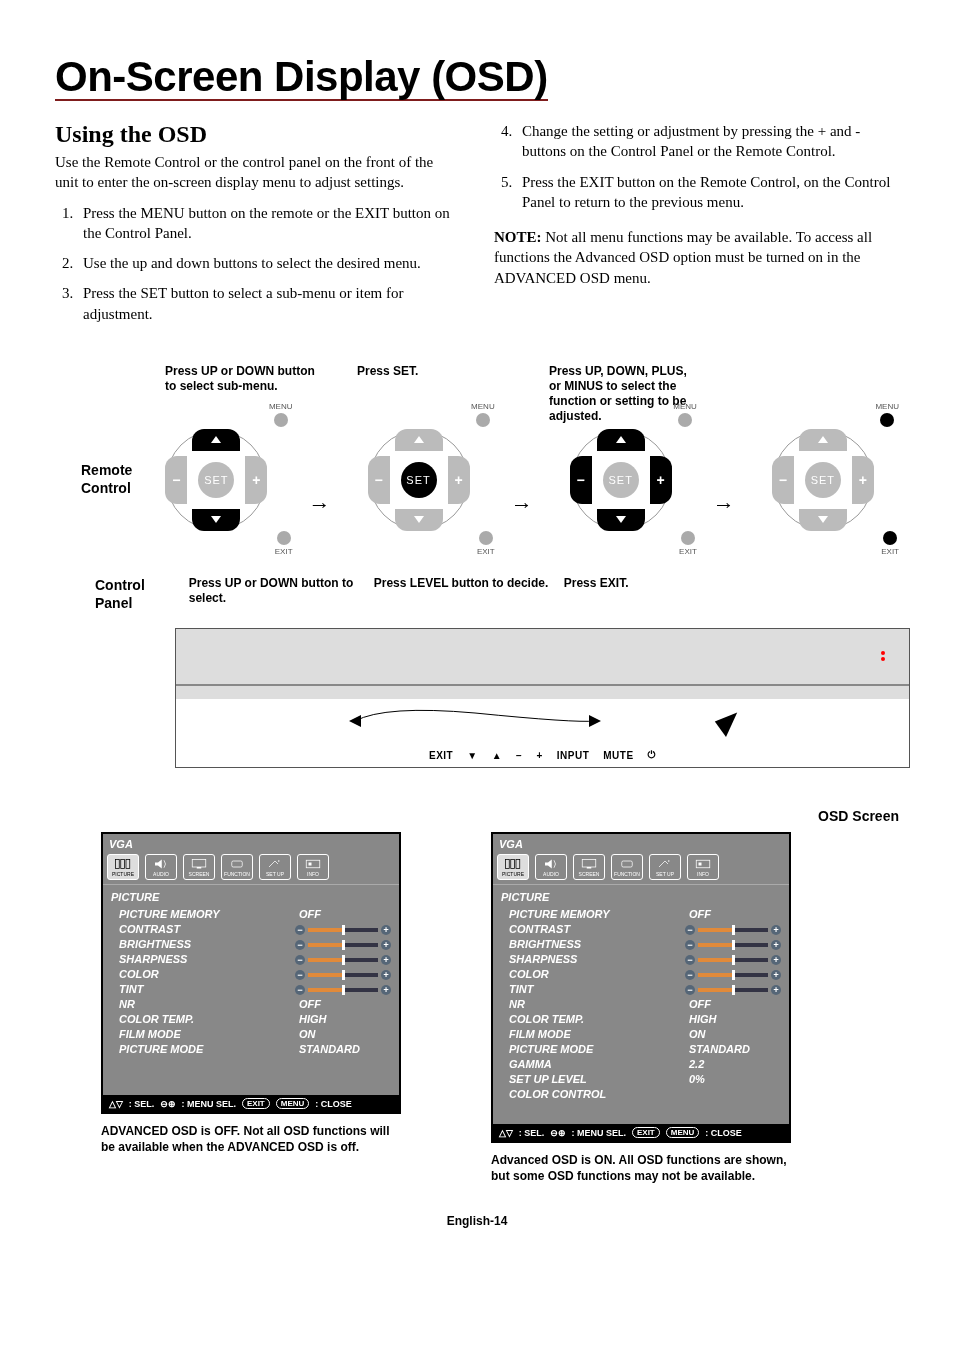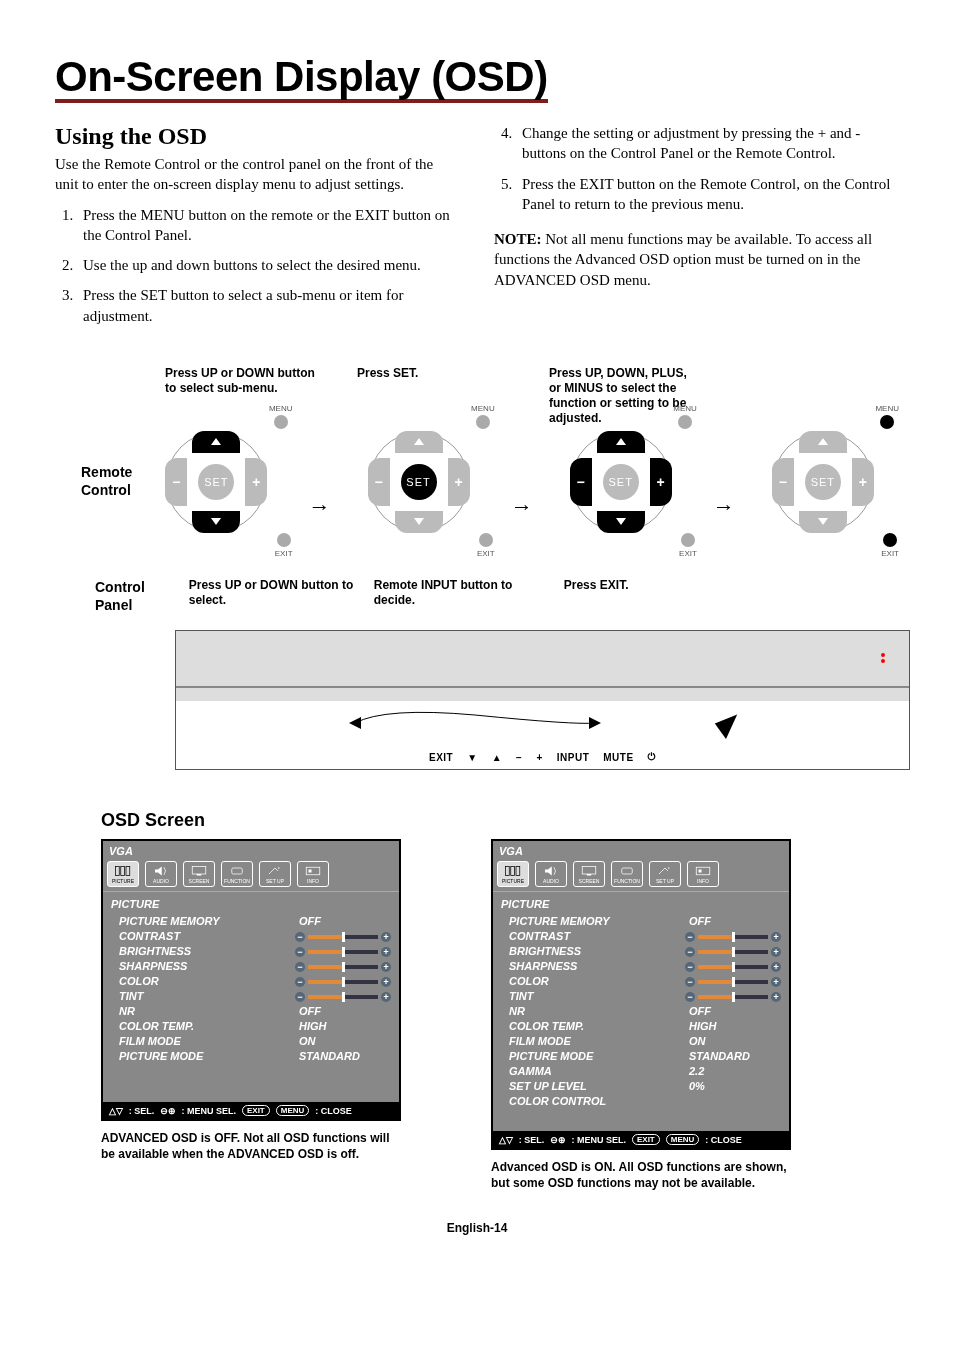--- a/index.html
+++ b/index.html
@@ -10,21 +10,21 @@
     width: 954px;
     color: #000;
     background: #fff;
   }
   h1.main-title {
     font-family: "Arial Narrow", Arial, sans-serif;
     font-weight: 700;
     font-size: 42px;
     letter-spacing: -0.5px;
     margin: 0 0 2px 0;
-    border-bottom: 4px solid #7f1d1d;
+    border-bottom: 2px solid #7f1d1d;
     display: inline-block;
     padding-bottom: 0;
     line-height: 1.05;
   }
   .title-underline-wrap {
     margin-bottom: 18px;
   }
   .columns {
     display: flex;
     justify-content: space-between;
@@ -88,21 +88,21 @@
   .control-row { display:flex; align-items:flex-start; gap: 12px; }
   .panel { position: relative; height: 140px; border:1px solid #555; margin-top:16px; margin-left:120px; width: 735px; background: linear-gradient(#ddd 0 70px, #fff 70px 100%); }
   .panel .groove { position:absolute; left:0; right:0; top:55px; height:2px; background:#888;}
   .panel .btnbar { position:absolute; bottom:6px; left:50%; transform:translateX(-50%); display:flex; gap:14px; align-items:center; font-size:10px; font-weight:700; letter-spacing:0.5px;}
   .panel .btnbar span { display:inline-flex; align-items:center; justify-content:center; }
   .panel .led { position:absolute; right:24px; top:22px; width:4px;height:4px;border-radius:50%;background:#f00; box-shadow:0 6px 0 #f00;}
   .panel .down-arrow { position:absolute; left:50%; transform:translateX(-50%); bottom:16px; width:0;height:0; border-left:7px solid transparent; border-right:7px solid transparent; border-top:20px solid #000;}
   .panel .down-arrow.skew { transform:translateX(-50%) skewY(-22deg) scaleX(1.6); bottom:20px;}
 
   
-  .osd-title { font-family: Arial, sans-serif; font-size:18px; font-weight:700; margin: 40px 0 8px 46px;}
+  .osd-title { font-family: Arial, sans-serif; font-size:14px; font-weight:700; margin: 40px 0 8px 46px; text-align: right;}
   .osd-row { display:flex; gap: 90px; justify-content:flex-start; margin-left:46px;}
   .osd-panel { width: 300px; font-family: Arial, sans-serif; border:2px solid #000; background:#888; color:#fff; font-size:11px; font-weight:700; }
   .osd-header { background:#888; padding:4px 6px 0 6px; font-style:italic;}
   .osd-tabs { display:flex; padding:4px 4px; gap:6px; border-bottom:1px solid #aaa;}
   .osd-tab { border:1px solid #fff; border-radius:3px; width:32px; height:26px; display:flex; flex-direction:column; align-items:center; justify-content:center; font-size:5px; font-weight:400; font-style:normal;}
   .osd-tab.active { background:#ddd; color:#000;}
   .osd-tab svg { width:18px; height:14px; }
   .osd-body { padding:6px 8px 24px 8px; min-height: 210px; position:relative;}
   .osd-line { display:flex; justify-content:space-between; align-items:flex-end; height:15px; font-style:italic;}
   .osd-line .k { padding-left: 8px; }
@@ -249,21 +249,21 @@
     </div>
   </div>
 </div>
 
 <div class="control-section">
   <div class="control-row">
     <div class="control-label">Control<br>Panel</div>
     <div style="flex:1;">
       <div class="control-captions">
         <div class="cap" style="width:175px;">Press UP or DOWN button to select.</div>
-        <div class="cap" style="width:180px;">Remote INPUT button to decide.</div>
+        <div class="cap" style="width:180px;">Press LEVEL button to decide.</div>
         <div class="cap" style="width:120px;">Press EXIT.</div>
       </div>
     </div>
   </div>
 
   <div class="panel">
     <div class="groove"></div>
     <div class="led"></div>
 
     <div class="down-arrow skew" style="left:75%; bottom:30px;"></div>

